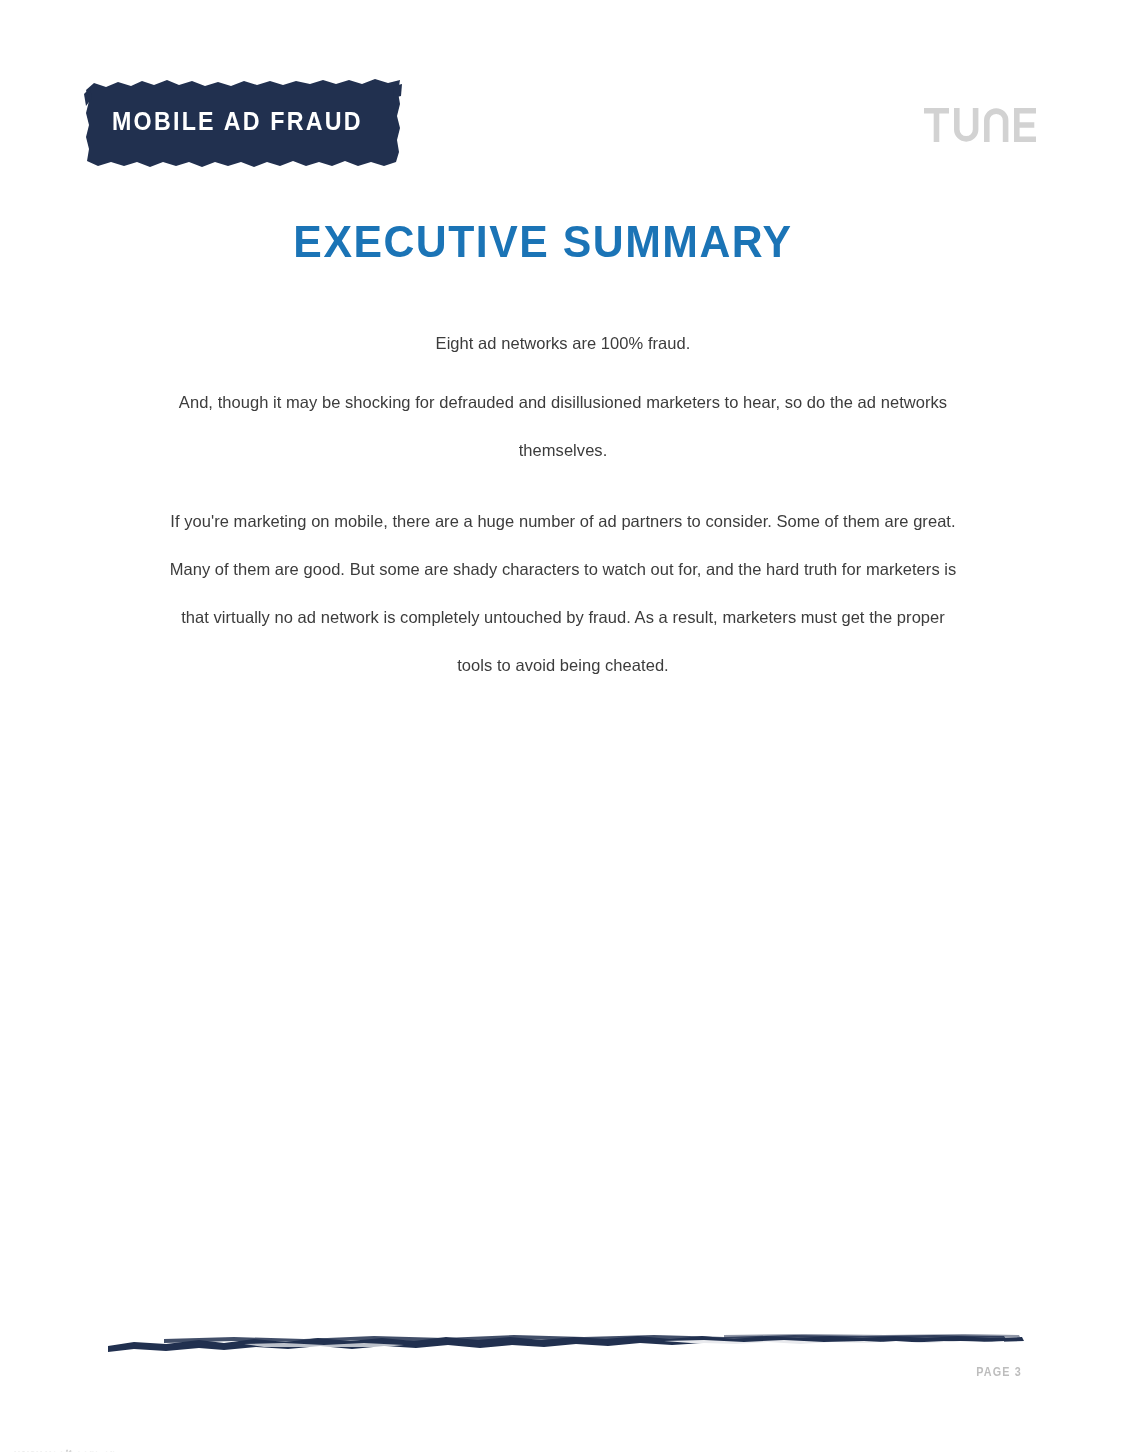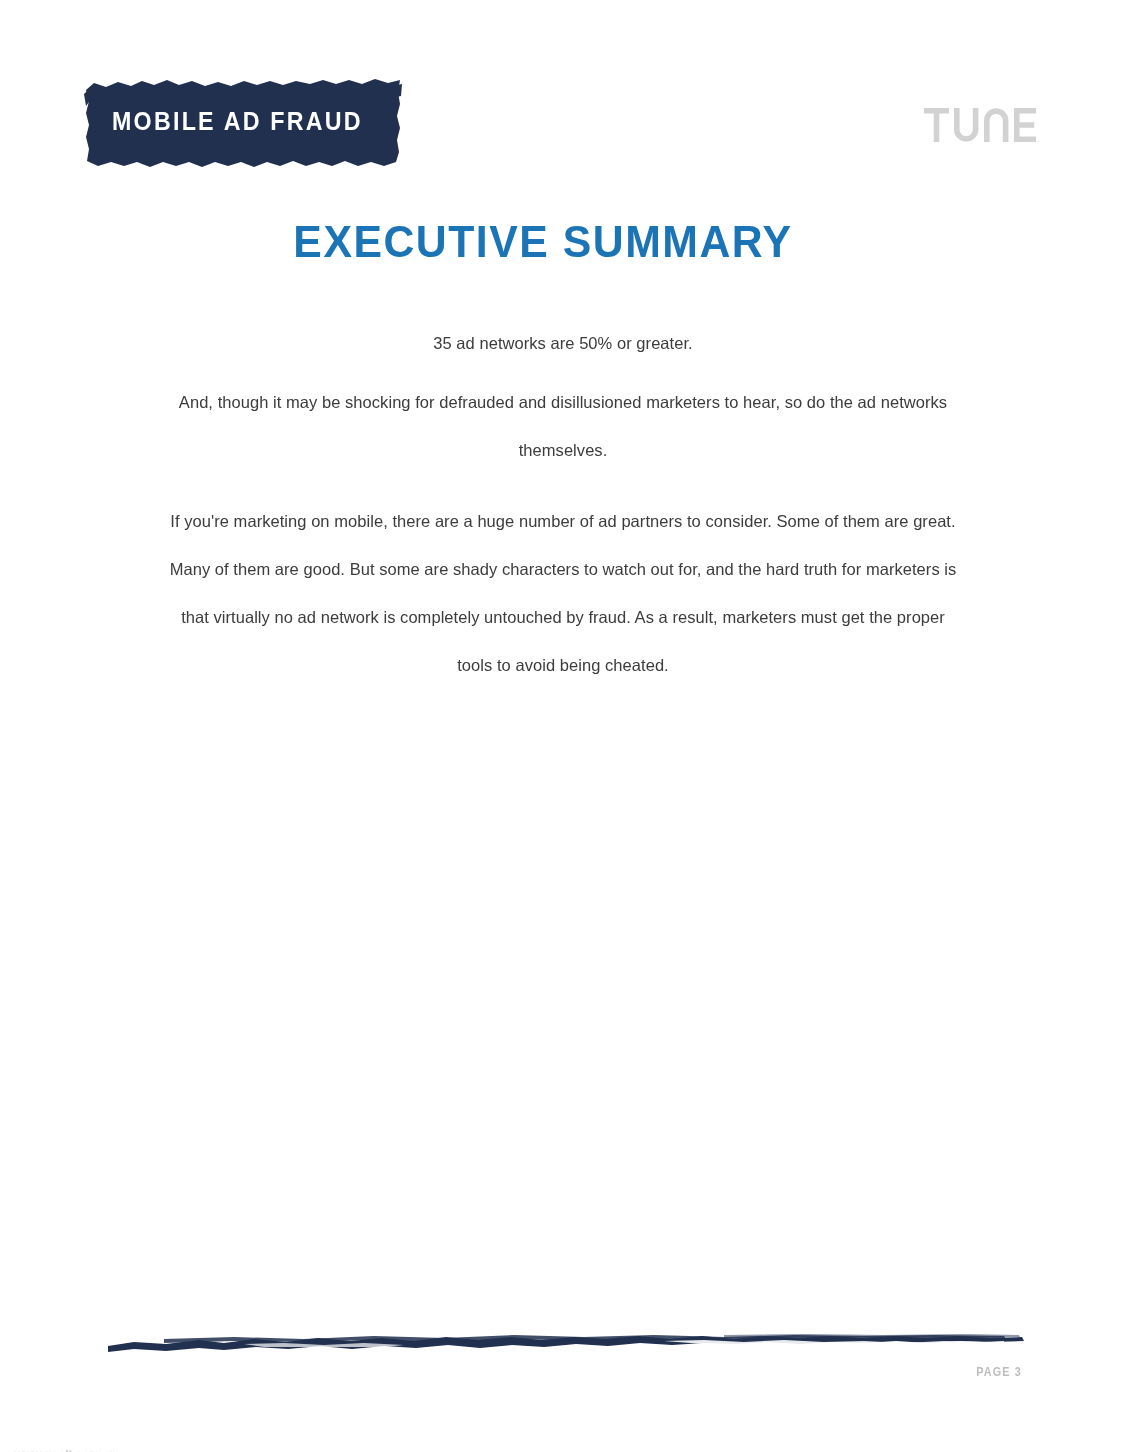--- a/index.html
+++ b/index.html
@@ -186,21 +186,21 @@
 
         <path d="M90,0 H112 V5.6 H95.6 V14.2 H110.3 V19.8 H95.6 V28.4 H112 V34 H90 Z"></path>
       </g>
     </svg>
   </div>
 
   <div class="content">
     <h1 class="page-title">EXECUTIVE SUMMARY</h1>
 
     <div class="body-block">
-      <p class="body-para short">35 ad networks are 50% or greater.</p>
+      <p class="body-para short">Eight ad networks are 100% fraud.</p>
       <p class="body-para">And, though it may be shocking for defrauded and disillusioned marketers to hear, so do the ad networks themselves.</p>
       <p class="body-para">If you're marketing on mobile, there are a huge number of ad partners to consider. Some of them are great. Many of them are good. But some are shady characters to watch out for, and the hard truth for marketers is that virtually no ad network is completely untouched by fraud. As a result, marketers must get the proper tools to avoid being cheated.</p>
     </div>
   </div>
 
   <div class="footer-rule">
     <svg viewBox="0 0 922 34" preserveAspectRatio="none">
       <path fill="#21304f" d="
         M4,20 L30,16 L62,18 L95,14 L120,17 L150,13 L182,16 L214,12 L246,15
         L278,12 L310,15 L342,11 L374,14 L406,11 L438,14 L470,11 L502,13

